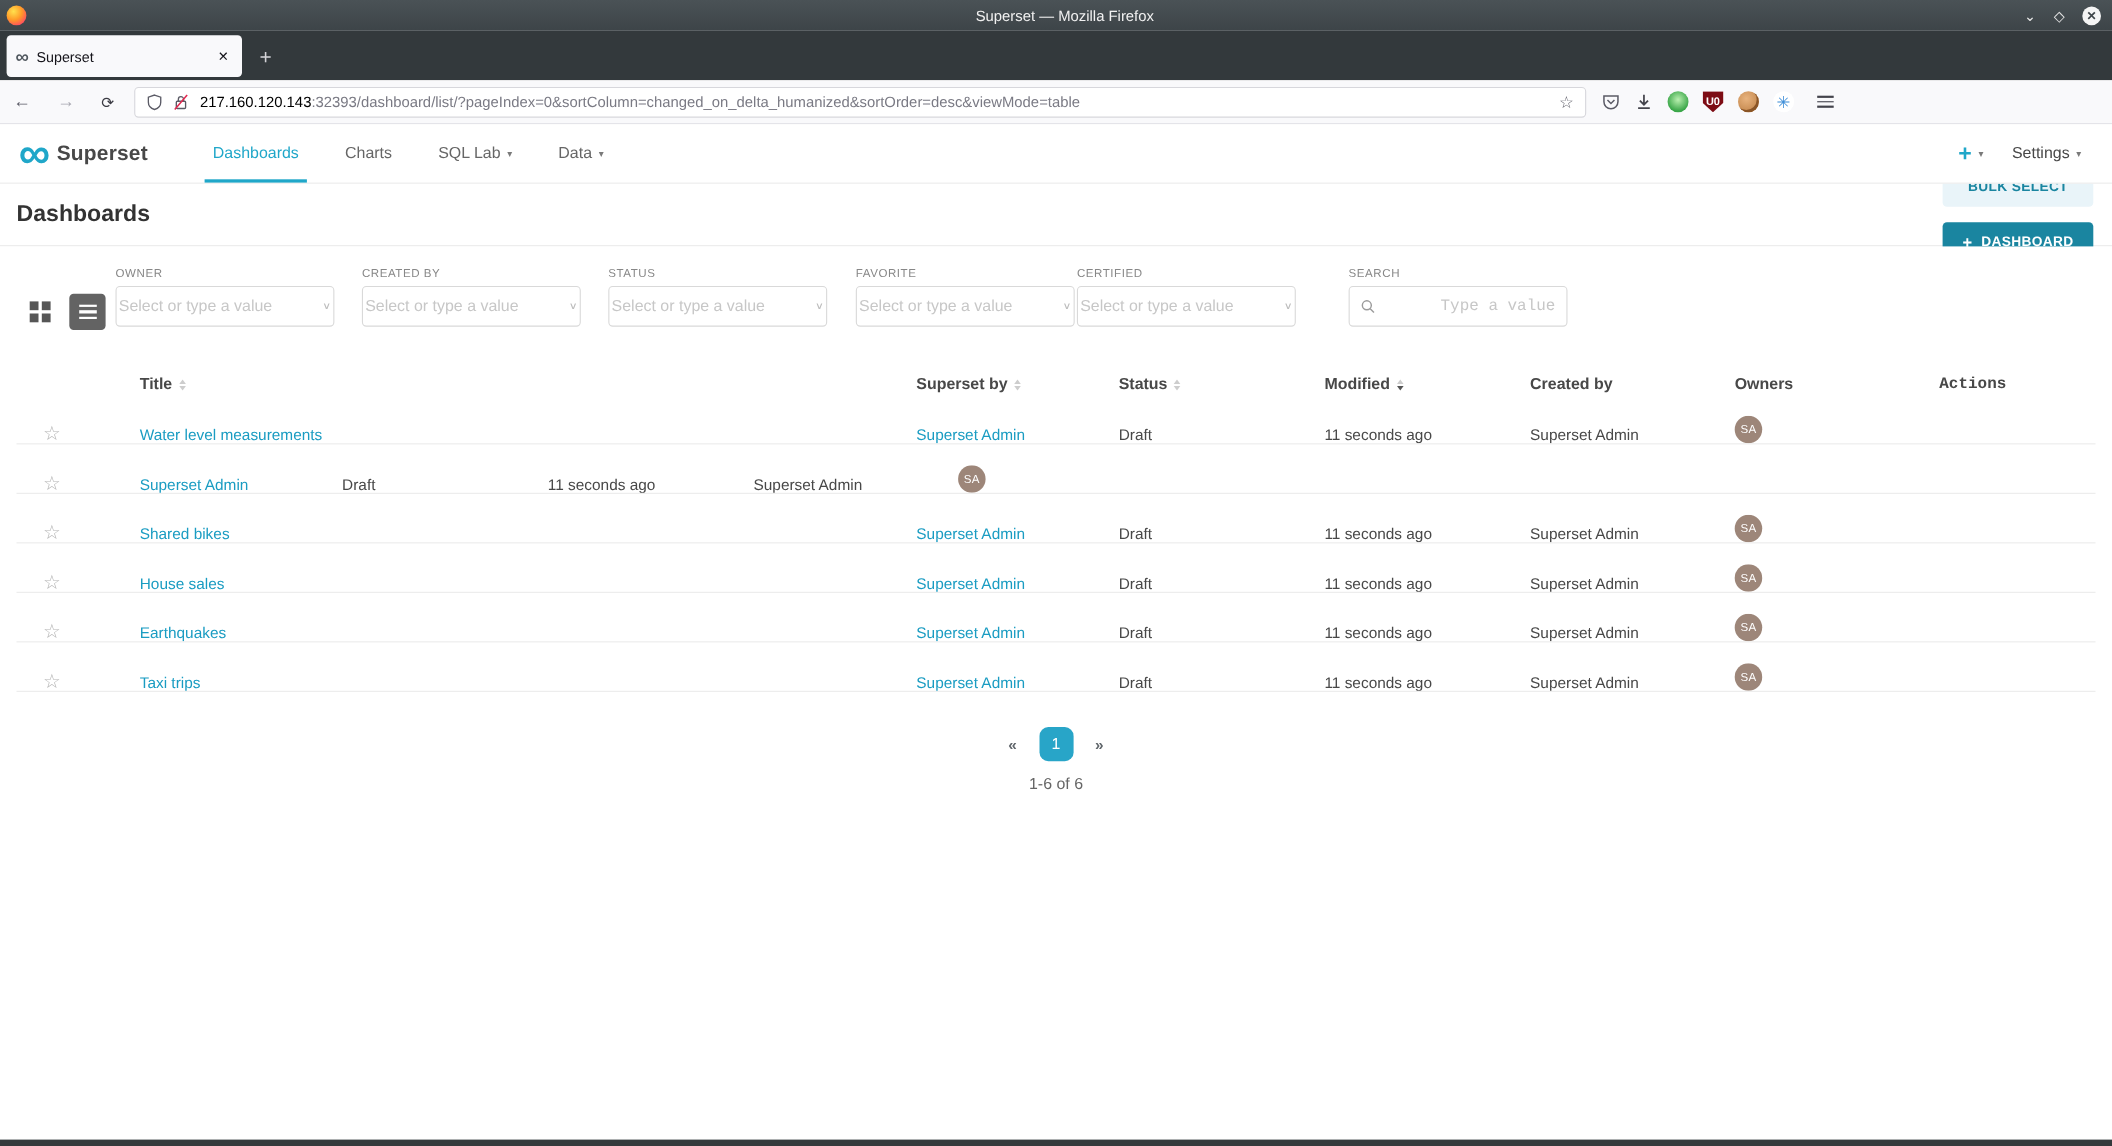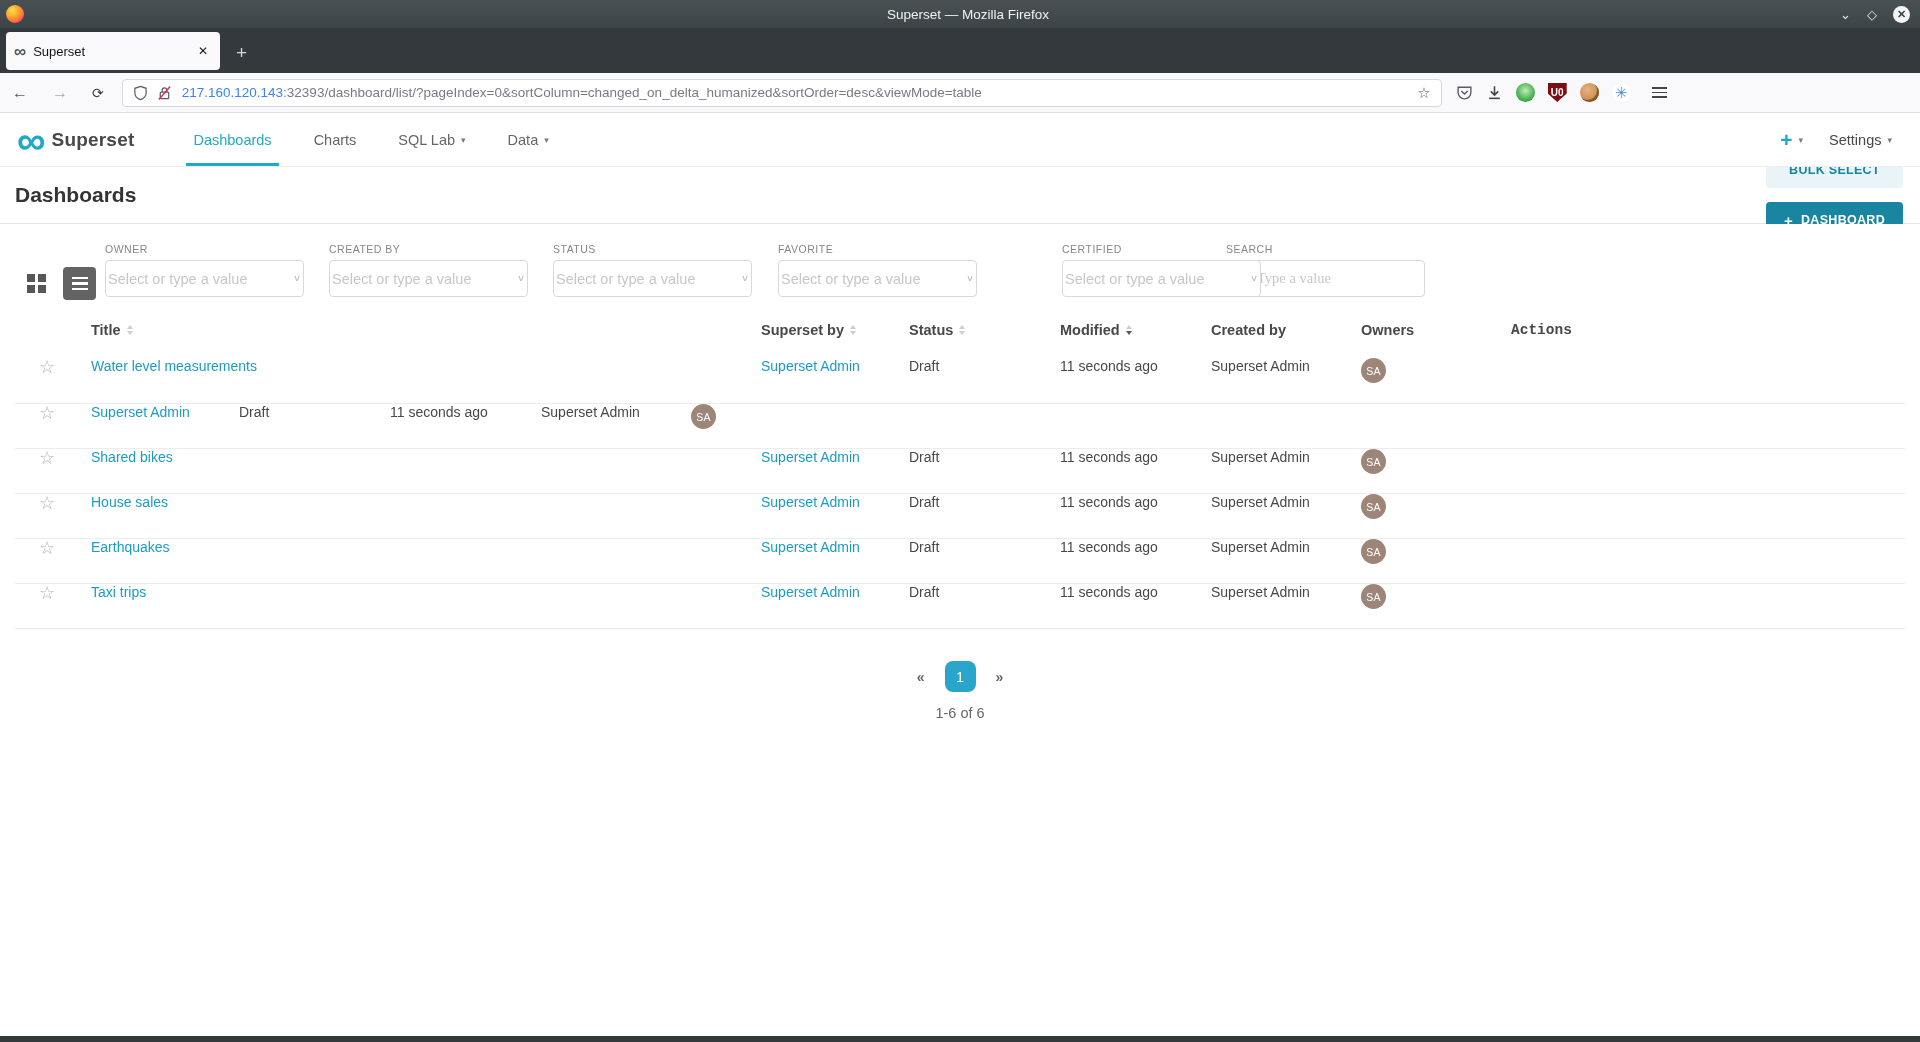--- a/index.html
+++ b/index.html
@@ -24,21 +24,21 @@
   .tab-close { color:#15141a; font-size:12px; padding:2px 4px; }
   .newtab-btn { color:#d4d4d8; font-size:19px; margin:0 0 11px 16px; line-height:1; }
 
   .toolbar { height:40px; background:#f9f9fb; border-bottom:1px solid #dfdfe4; display:flex; align-items:center; }
   .nav-arrow { font-size:16px; padding:0 12px; }
   .tb-back { color:#5b5b66; } .tb-fwd { color:#a9a9b2; } .tb-reload { color:#3b3b43; font-size:14px; }
   .urlbar { width:1320px; height:28px; background:#ffffff; border:1px solid #d7d7dc; border-radius:4px;
     margin-left:6px; display:flex; align-items:center; padding:0 10px; }
   .urlbar svg { flex:0 0 auto; }
   .url-text { font-size:13.5px; margin-left:10px; white-space:nowrap; overflow:hidden; flex:1; }
-  .url-host { color:#3b82f6; } .url-rest { color:#7a7a84; }
+  .url-host { color:#000000; } .url-rest { color:#7a7a84; }
   .url-star { color:#5b5b66; font-size:15px; margin-left:8px; }
   .tb-right { display:flex; align-items:center; gap:13px; margin-left:14px; }
   .ext-dot { width:19px; height:19px; border-radius:50%; display:flex; align-items:center; justify-content:center;
     font-size:10px; color:#fff; }
   .hamburger { display:flex; flex-direction:column; gap:3px; padding:0 6px; margin-left:2px;}
   .hamburger span { display:block; width:15px; height:1.8px; background:#44444c; }
 
   
   .navbar { height:54px; background:#fff; border-bottom:1px solid #ececec; display:flex; align-items:center; position:relative; }
   .brand { display:flex; align-items:center; margin-left:17px; margin-right:38px; }
@@ -75,28 +75,28 @@
   .list-glyph { display:flex; flex-direction:column; gap:3px; }
   .list-glyph span { display:block; width:16px; height:2.5px; background:#fff; }
   .filter-field { position:absolute; top:19px; width:199px; }
   .filter-label { font-size:10.5px; color:#878787; letter-spacing:0.5px; margin-bottom:5px; }
   .select-box { height:37px; border:1px solid #d9d9d9; border-radius:4px; background:#fff;
     display:flex; align-items:center; padding:0 2px; cursor:pointer; }
   .select-placeholder { color:#c7c7c7; font-size:14.5px; flex:1; white-space:nowrap; overflow:hidden; }
   .select-chevron { color:#bdbdbd; font-size:11px; transform:scaleY(0.8); }
   .search-box { height:37px; border:1px solid #d9d9d9; border-radius:4px; background:#fff;
     display:flex; align-items:center; padding:0 10px; }
-  .search-box input { border:none; outline:none; font-family:Liberation Serif, serif; font-size:14.5px;
-    color:#484848; width:100%; }
+  .search-box input { border:none; outline:none; font-family:Liberation Mono, monospace; font-size:14.5px;
+    color:#484848; width:100%;text-align:right; }
   .search-box input::placeholder { color:#c7c7c7; }
   .search-glyph { margin-right:7px; flex:0 0 auto; }
 
   
   .list-table { margin:0 15px; }
-  .trow { display:flex; align-items:flex-start; }
+  .trow { display:flex; align-items:flex-end;gap:36px; }
   .thead { height:36px; }
   .thead .cell { font-size:14.5px; font-weight:bold; color:#484848; display:flex; align-items:center; }
   .tbody-row { height:45px; border-top:1px solid #ececec; font-size:14px; color:#484848; }
   .tbody-row:first-of-type { border-top:none; }
   .list-table { border-bottom:1px solid #ececec; }
   .cell { padding-left:16px; overflow:hidden; white-space:nowrap; }
   .c-star { width:60px; padding-left:24px; }
   .c-title { width:670px; }
   .c-modby { width:148px; }
   .c-status { width:151px; }
@@ -276,21 +276,21 @@
         <span class="select-chevron">∨</span>
       </div>
     </div>
     <div class="filter-field" style="left: 778px;">
       <div class="filter-label">FAVORITE</div>
       <div class="select-box">
         <span class="select-placeholder">Select or type a value</span>
         <span class="select-chevron">∨</span>
       </div>
     </div>
-    <div class="filter-field" style="left: 1062px;">
+    <div class="filter-field" style="left: 979px;">
       <div class="filter-label">CERTIFIED</div>
       <div class="select-box">
         <span class="select-placeholder">Select or type a value</span>
         <span class="select-chevron">∨</span>
       </div>
     </div>
   </div>
 
 <div class="list-table">
   <div class="trow thead">

